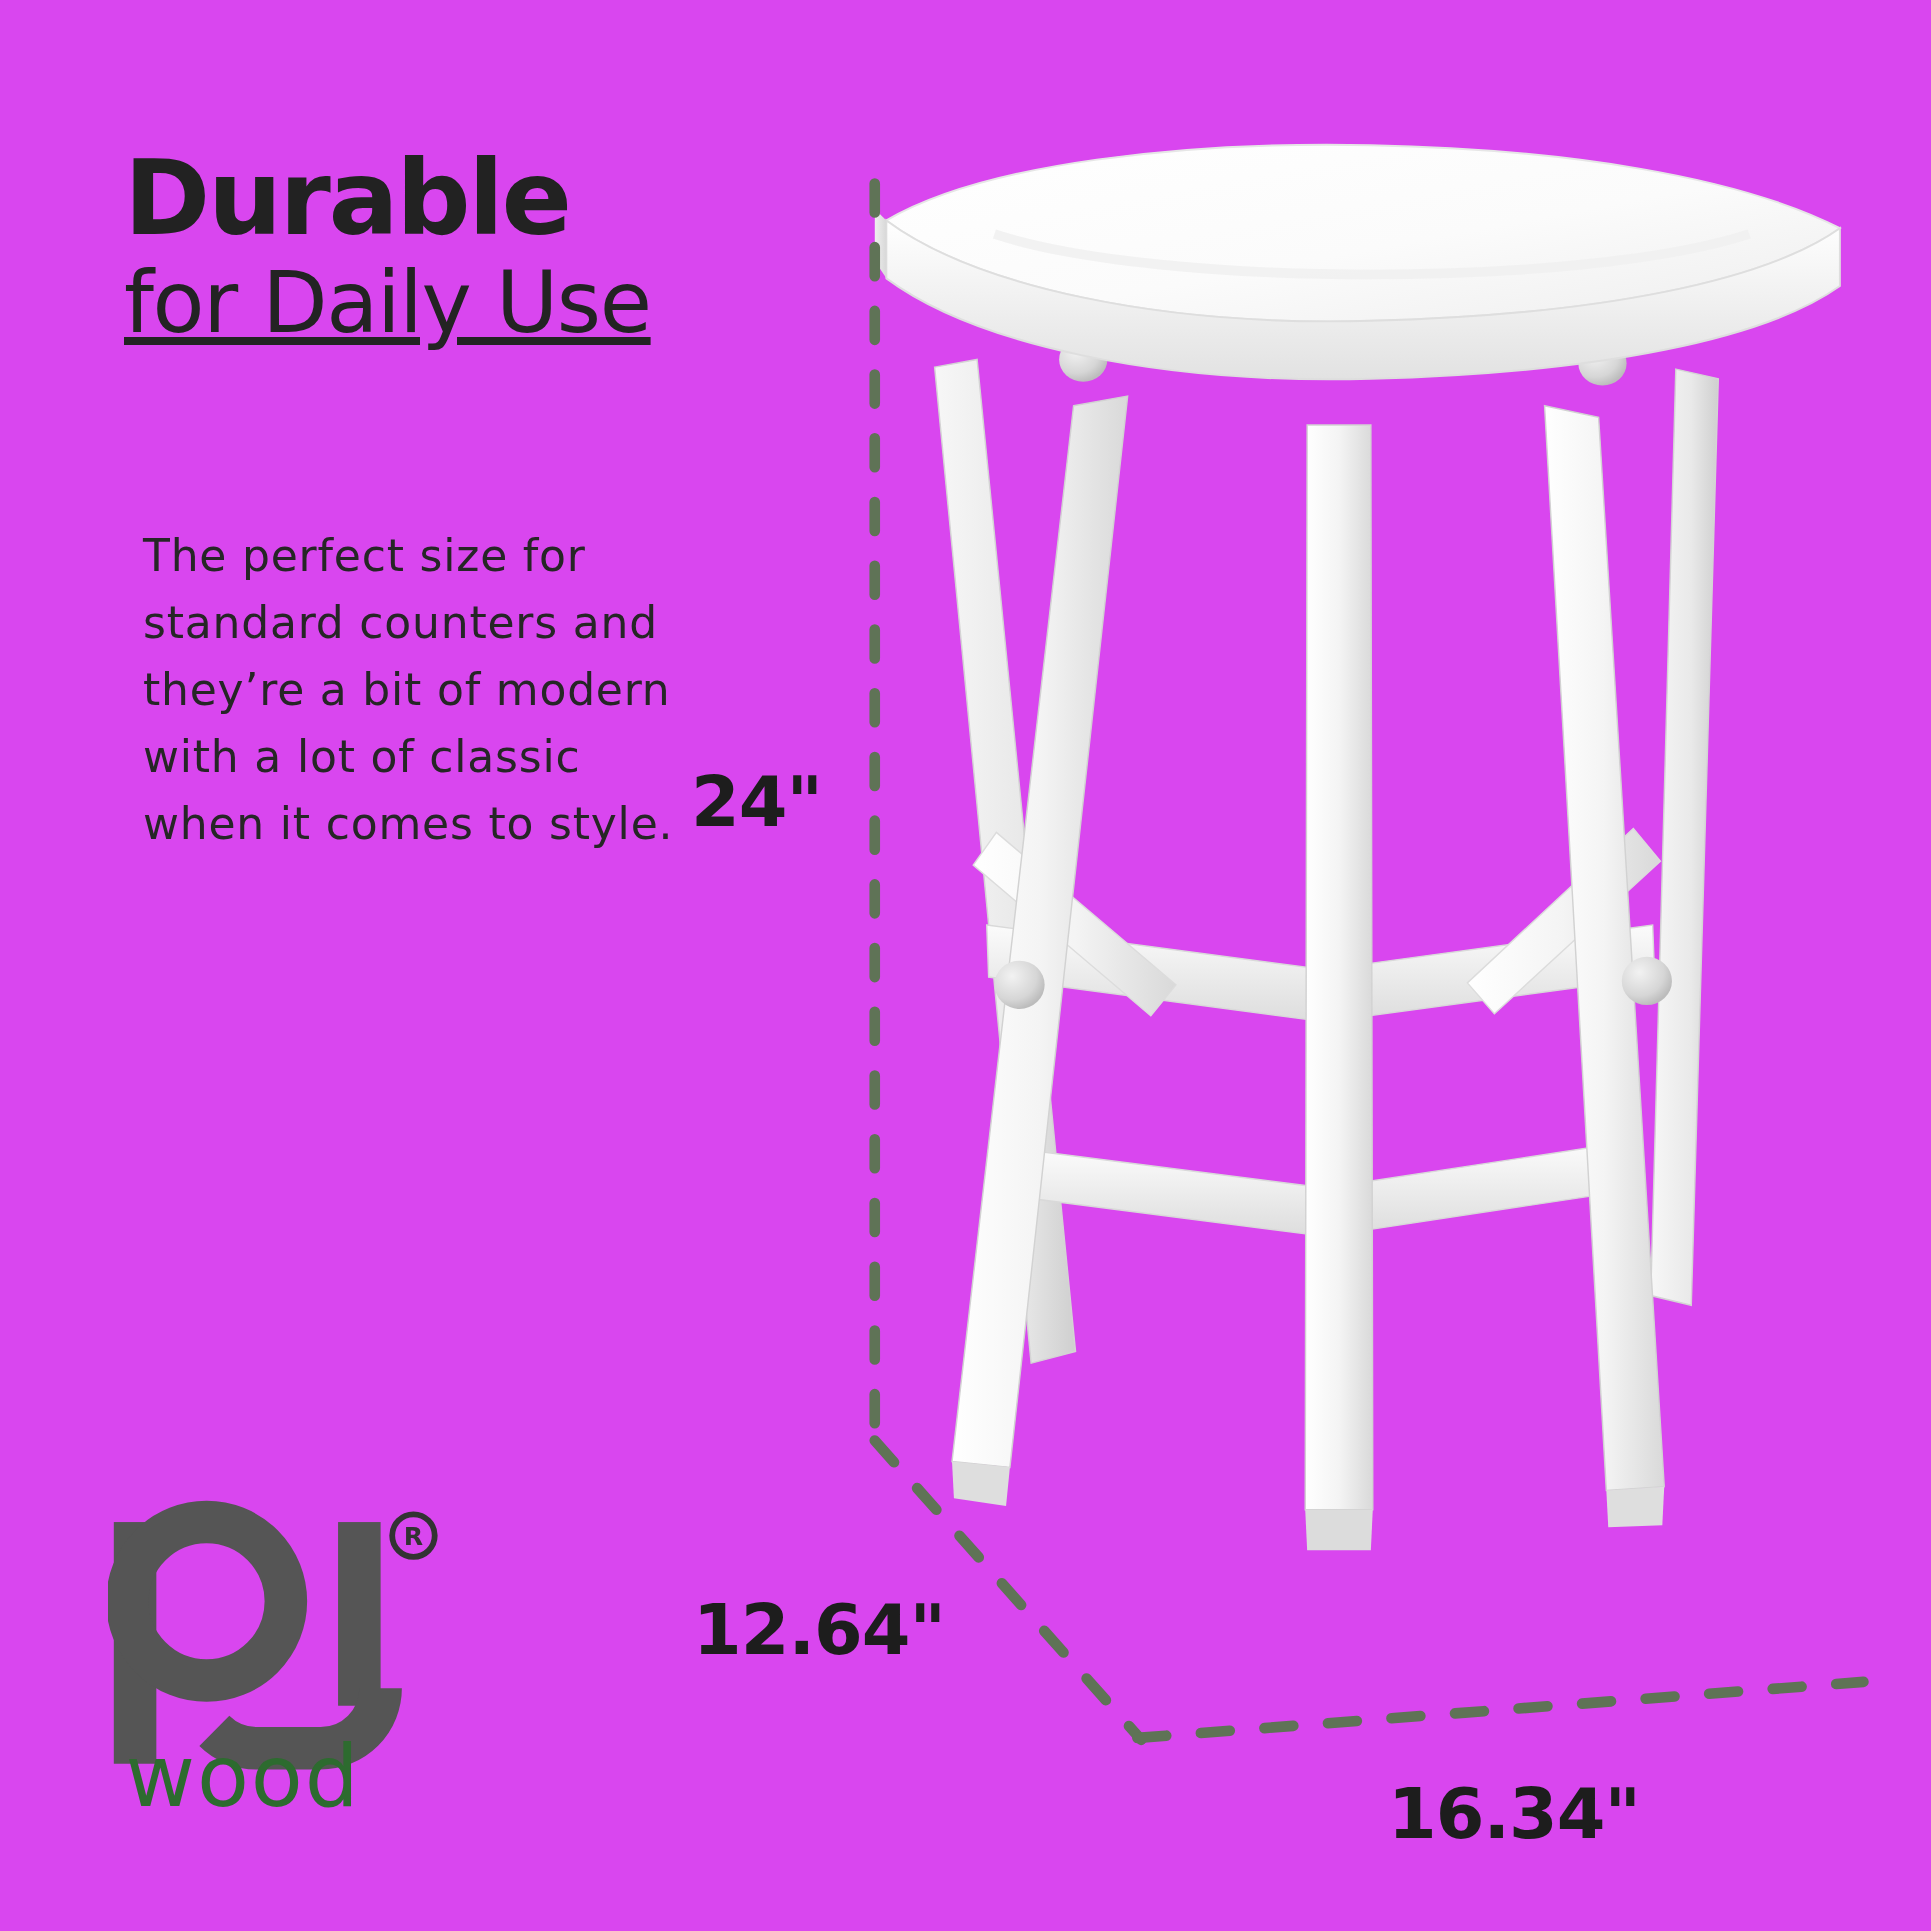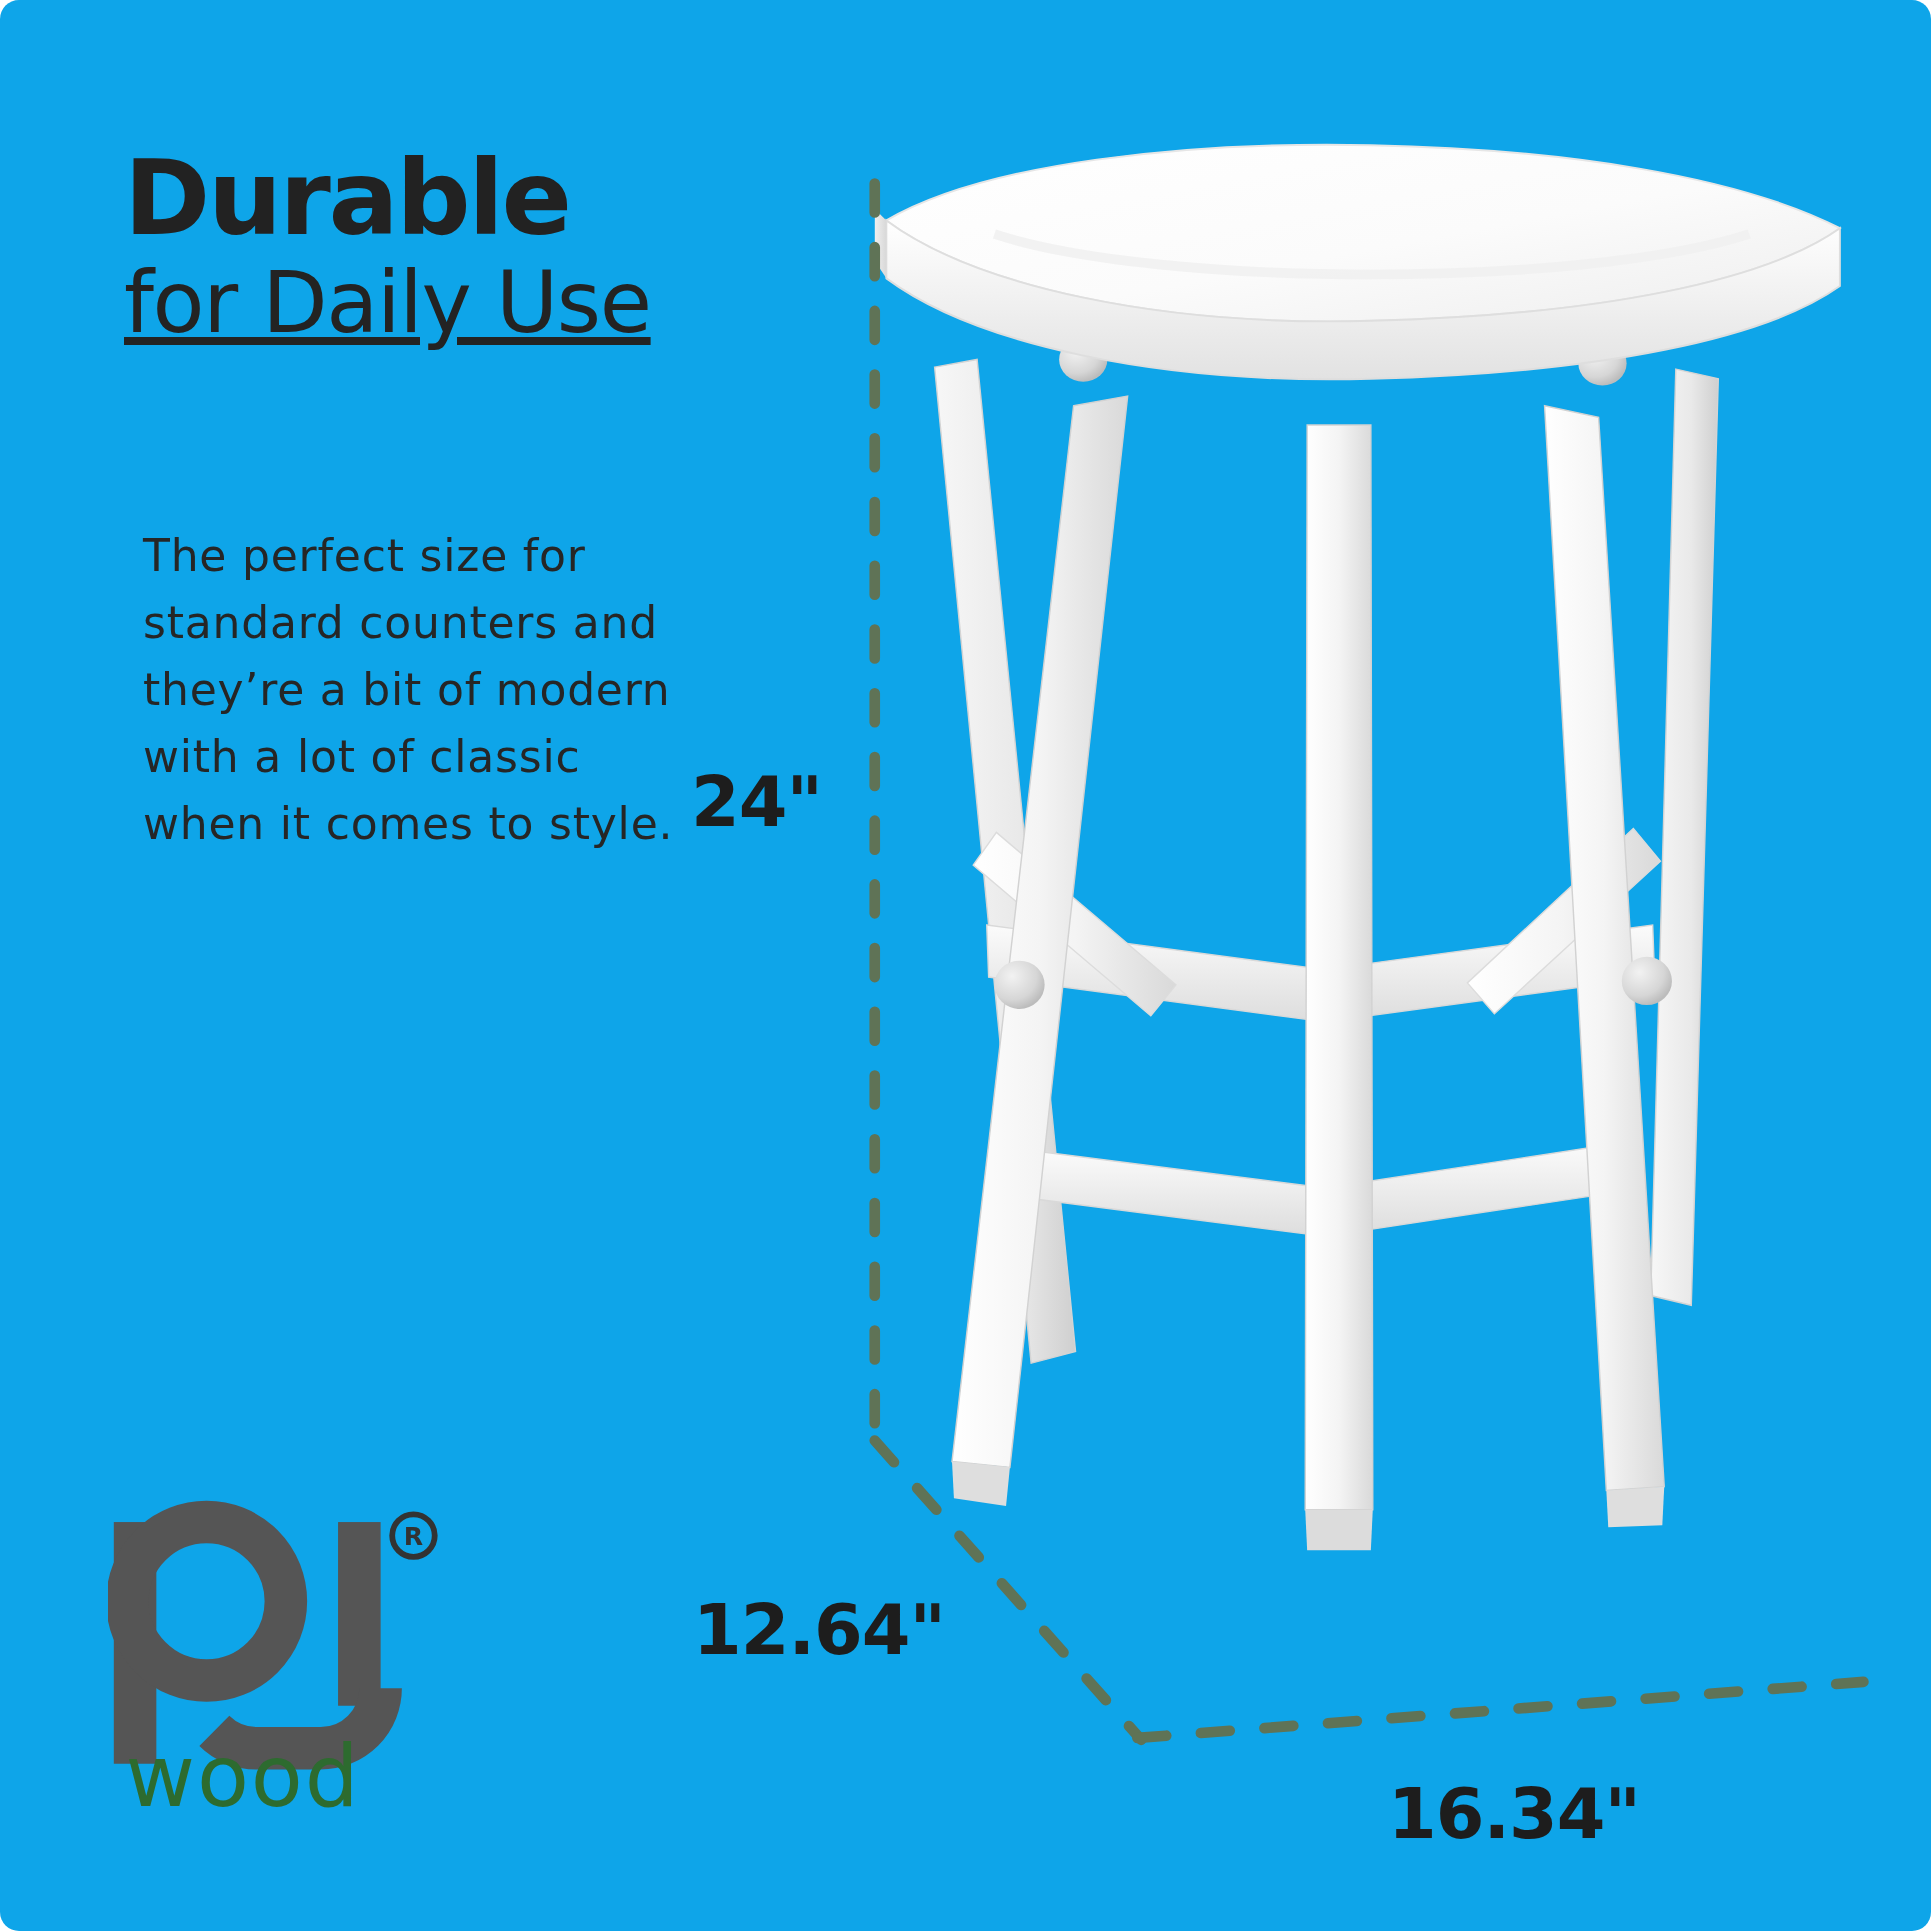--- a/index.html
+++ b/index.html
@@ -12,22 +12,21 @@
     height: 1931px;
     position: relative;
     overflow: hidden;
     font-family: "Liberation Sans", sans-serif;
     -webkit-font-smoothing: antialiased;
   }
 
   .canvas {
     position: absolute;
     inset: 0;
-    background: #0ea5e9;
-    border-radius: 19px;
+    background: #d946ef;
   }
 
   
   .headline-wrap {
     position: absolute;
     left: 124px;
     top: 145px;
     width: 734px;
   }
   .headline-main {

